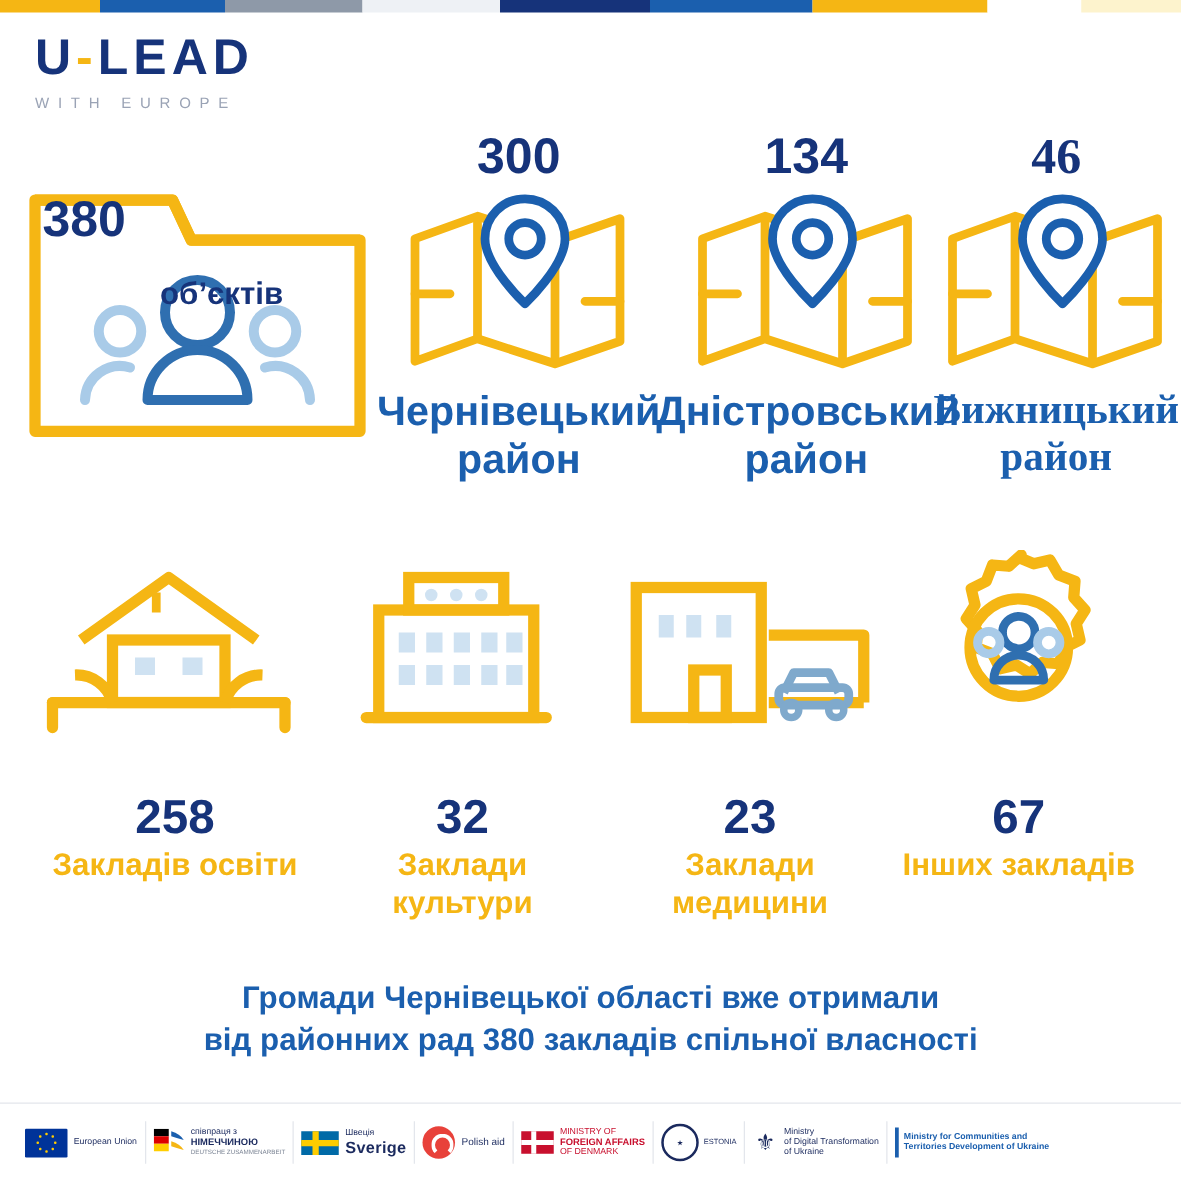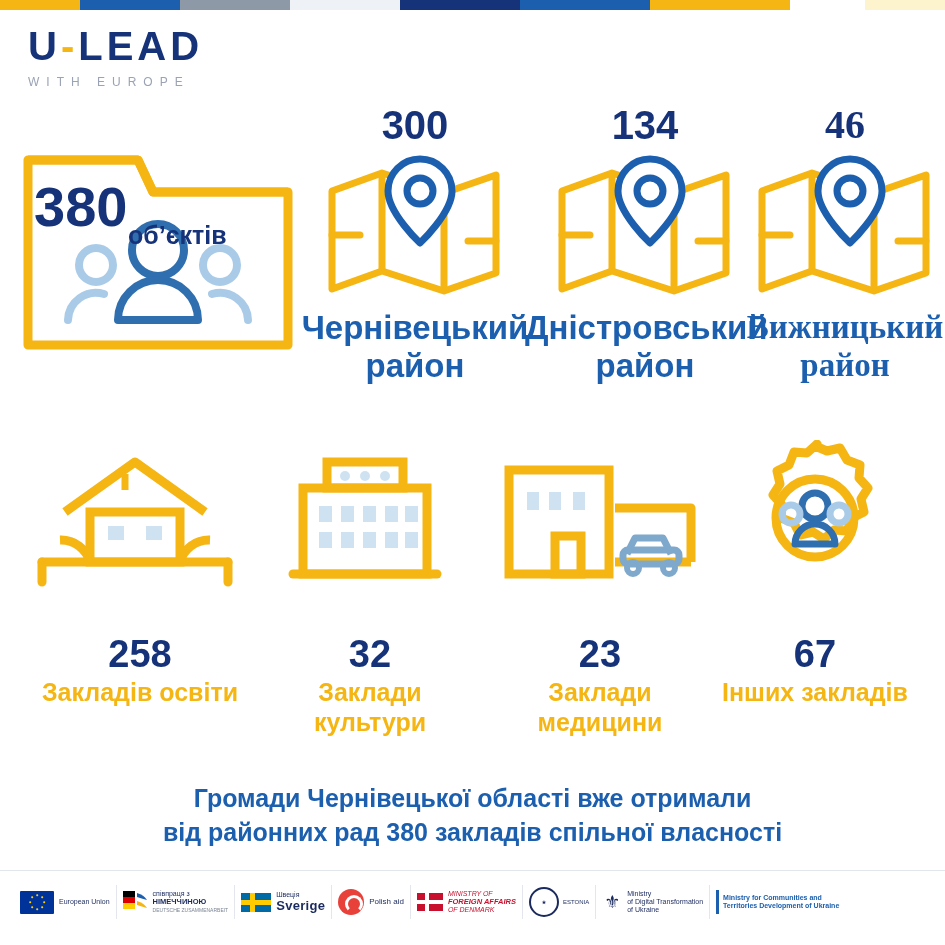--- a/index.html
+++ b/index.html
@@ -22,22 +22,22 @@
   }
   .logo-main .dash{color:#f5b614;}
   .logo-sub{
     margin-top:9px;font-size:12px;color:#9aa3b5;letter-spacing:7px;
     font-family:"Liberation Sans", sans-serif;
   }
 
   
   .folder-block{position:absolute;left:18px;top:130px;width:275px;height:230px;}
   .folder-num{
-    position:absolute;left:16px;top:44px;color:#16337a;
-    font-size:56px;font-weight:bold;z-index:5;
+    position:absolute;left:16px;top:24px;color:#16337a;
+    font-size:40px;font-weight:bold;z-index:5;
   }
   .folder-label{
     position:absolute;left:110px;top:46px;color:#16337a;
     font-size:25px;font-weight:bold;z-index:5;margin-top:45px;
   }
 
   
   .mapstat{position:absolute;text-align:center;}
   .mapstat .num{color:#16337a;font-size:40px;font-weight:bold;line-height:1;}
   .mapstat .icon{margin-top:6px;}
@@ -62,21 +62,21 @@
   #facstat-3{left:715px;top:635px;}
 
   
   .caption{
     position:absolute;left:0;top:782px;width:945px;text-align:center;
     color:#1b5fae;font-size:25px;font-weight:bold;line-height:1.35;
   }
 
   
   .donorbar{
-    position:absolute;left:0;bottom:12px;width:945px;height:62px;
+    position:absolute;left:0;bottom:0;width:945px;height:62px;
     background:#ffffff;border-top:1px solid #e3e6ec;
     display:flex;align-items:center;
   }
   .donor{display:flex;align-items:center;height:44px;padding:0 6px;}
   .donor .dtxt{font-size:7px;color:#1b2a5e;line-height:1.15;}
   .donor .dtxt b{display:block;font-size:7.5px;}
   .eu-flag{
     width:34px;height:23px;background:#003399;position:relative;border-radius:1px;
   }
   .eu-flag .stars{
@@ -321,21 +321,21 @@
   <div class="sep"></div>
 
   <div class="donor">
     <div class="pl-circle"></div>
     <div class="dtxt" style="margin-left:5px;font-size:8px;">Polish aid</div>
   </div>
   <div class="sep"></div>
 
   <div class="donor">
     <div class="dk-flag"></div>
-    <div class="dtxt" style="margin-left:5px;color:#C8102E;font-style:italic;">
+    <div class="dtxt" style="margin-left:5px;color:#C8102E;">
       <span>MINISTRY OF</span>
       <b>FOREIGN AFFAIRS</b>
       <span>OF DENMARK</span>
     </div>
   </div>
   <div class="sep"></div>
 
   <div class="donor">
     <div class="ee-badge">★</div>
     <div class="dtxt" style="margin-left:4px;font-size:6px;">ESTONIA</div>

